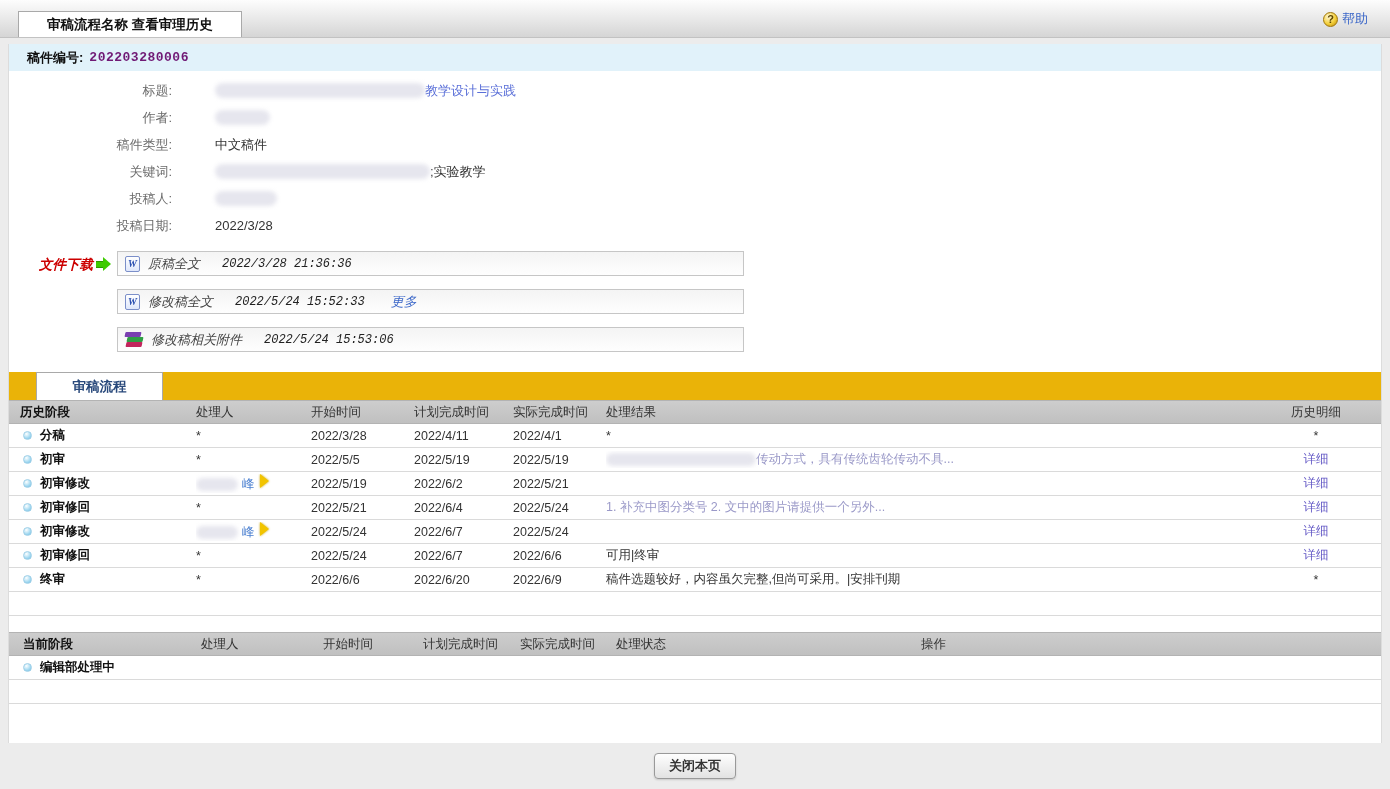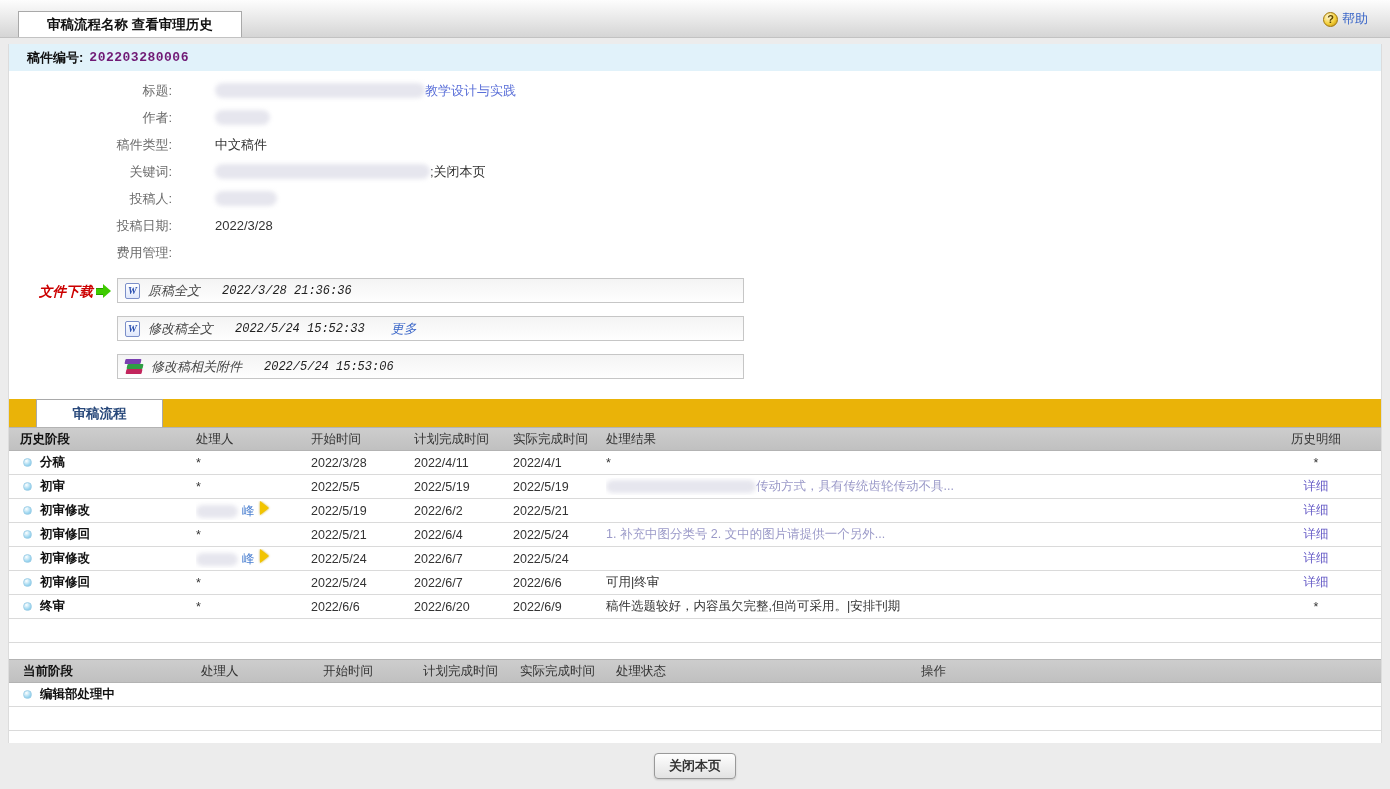--- a/index.html
+++ b/index.html
@@ -140,36 +140,32 @@
         </span>
     </div>
     <div class="meta-row">
       <span class="meta-label">稿件类型:</span>
       <span class="meta-value">中文稿件</span>
     </div>
     <div class="meta-row">
       <span class="meta-label">关键词:</span>
       <span class="meta-value">
           <span class="blur-pill w215"></span>
-          <span>;关闭本页</span>
+          <span>;实验教学</span>
         </span>
     </div>
     <div class="meta-row">
       <span class="meta-label">投稿人:</span>
       <span class="meta-value">
           <span class="blur-pill w62"></span>
         </span>
     </div>
     <div class="meta-row">
       <span class="meta-label">投稿日期:</span>
       <span class="meta-value">2022/3/28</span>
-    </div>
-    <div class="meta-row">
-      <span class="meta-label">费用管理:</span>
-      <span class="meta-value"></span>
     </div>
   </div>
 
   <div class="downloads">
     <div class="dl-label">
       <span>文件下载</span>
       <span class="green-arrow">
           <i class="ga-shaft"></i>
           <i class="ga-head"></i>
         </span>

